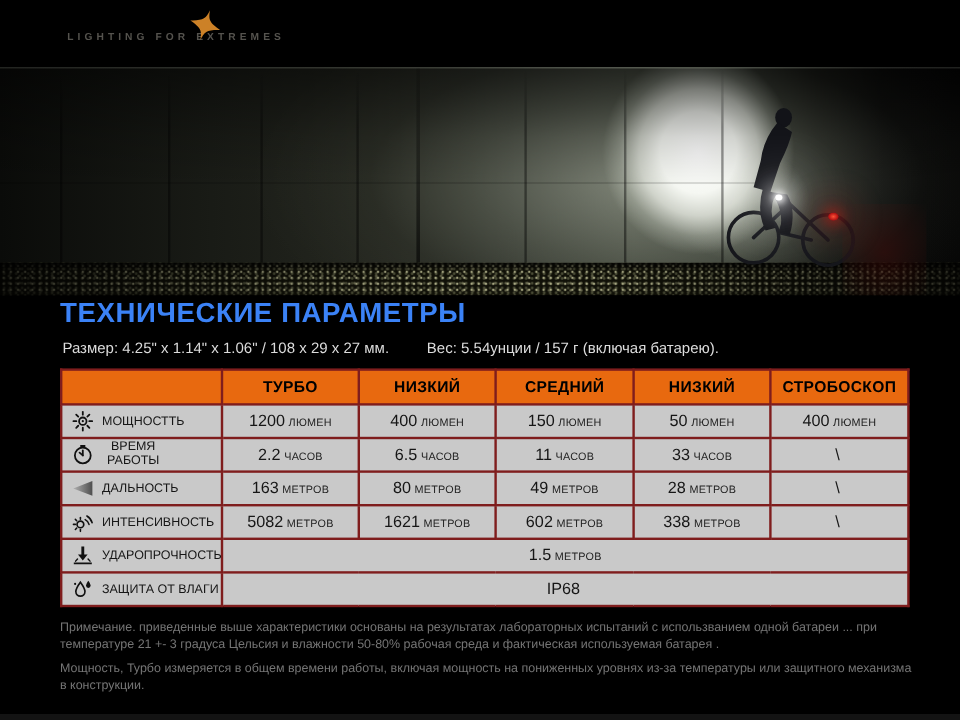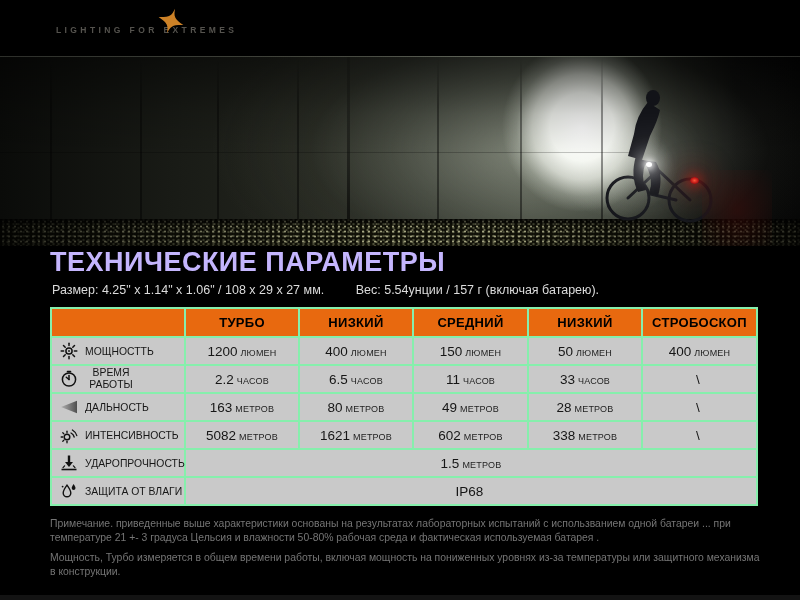--- a/index.html
+++ b/index.html
@@ -47,26 +47,26 @@
     box-shadow:0 0 10px 4px rgba(190,25,20,0.5),0 0 26px 13px rgba(150,20,15,0.22);}
   .red-ambient{position:absolute;left:702px;top:170px;width:70px;height:80px;
     background:radial-gradient(ellipse at center,rgba(110,14,10,0.28),rgba(0,0,0,0));}
   
   .logo{position:absolute;left:44px;top:22px;}
   .logo-text{font-style:italic;font-weight:bold;font-size:31px;letter-spacing:2px;color:#96979a;
     text-shadow:0 1px 1px rgba(0,0,0,0.8);}
   .logo-star{position:absolute;left:114px;top:-14px;}
   .logo-tagline{font-size:8.5px;font-weight:bold;color:#55534e;letter-spacing:3.4px;margin-top:3px;padding-left:12px;}
   
-  .title{position:absolute;left:50px;top:247px;font-size:27px;font-weight:bold;color:#c4b5fd;letter-spacing:0.5px;}
+  .title{position:absolute;left:50px;top:247px;font-size:23px;font-weight:bold;color:#3b82f6;letter-spacing:0.5px;}
   .dimensions{position:absolute;left:52px;top:283px;font-size:12.5px;color:#dcdcdc;}
   .dimensions .dim-weight{margin-left:28px;}
   
   .spec-table{position:absolute;left:50px;top:307px;width:706px;border-collapse:collapse;table-layout:fixed;}
-  .spec-table th,.spec-table td{border:2px solid #86efac;padding:0;}
+  .spec-table th,.spec-table td{border:2px solid #7f1d1d;padding:0;}
   .spec-table th{background:#e8690f;height:27px;font-size:13px;font-weight:bold;color:#000;letter-spacing:0.3px;}
   .spec-table td{background:#c9c9c9;height:26px;text-align:center;color:#161616;}
   .lc{display:flex;align-items:center;gap:7px;padding-left:7px;text-align:center;}
   .ltext{font-size:10.4px;color:#161616;white-space:nowrap;}
   .ltext.wrap{white-space:normal;width:52px;line-height:1.15;}
   .icon{width:19px;display:inline-flex;justify-content:center;flex:0 0 19px;}
   .val{font-size:13.5px;color:#161616;}
   .unit{font-size:9px;color:#222;text-transform:uppercase;margin-left:3px;letter-spacing:0.2px;}
   
   .notes{position:absolute;left:50px;top:517px;width:710px;}

